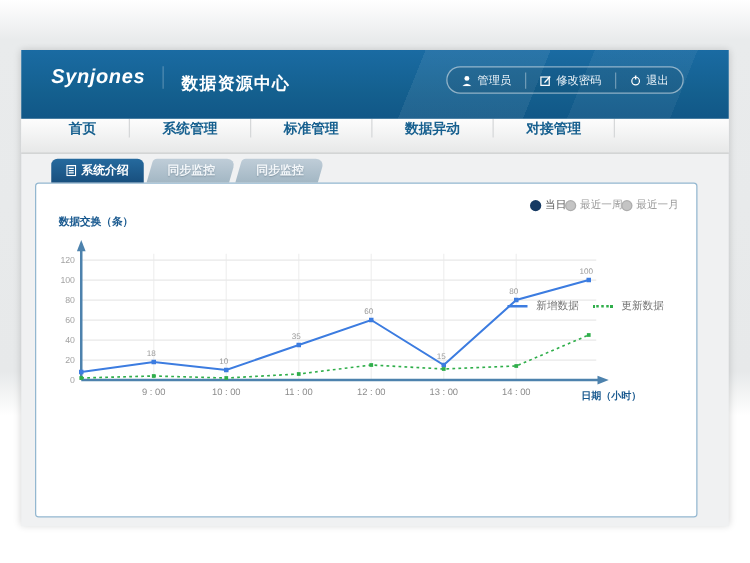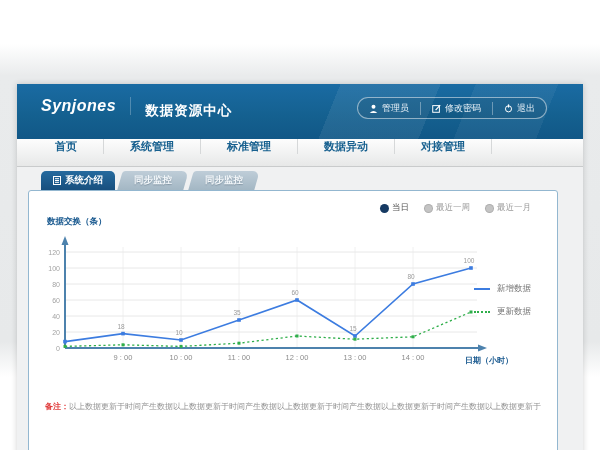--- a/index.html
+++ b/index.html
@@ -1,19 +1,19 @@
 <!DOCTYPE html>
 <html><head>
 <meta charset="utf-8">
 <style>
   * { margin:0; padding:0; box-sizing:border-box; }
   html,body { width:600px; height:450px; overflow:hidden; }
   body { font-family:"Liberation Sans", sans-serif; }
   .stage{ position:relative; width:600px; height:354px;
-    background:linear-gradient(180deg,#ffffff 0%,#e9ebec 9%,#e7e9ea 84%,#ffffff 94%);margin-top:44px; }
+    background:linear-gradient(180deg,#ffffff 0%,#e9ebec 9%,#e7e9ea 84%,#ffffff 94%); }
   .page{ position:absolute; left:17px; top:40px; width:566px; height:381px;
     box-shadow:0 0 6px rgba(0,0,0,0.18); background:#f0f1f2; }
 
   
   .hdr{ position:relative; height:55px; overflow:hidden;
     background:linear-gradient(180deg,#1a6ba3 0%,#14608f 60%,#115787 100%); color:#fff; }
   .hdr::after{ content:""; position:absolute; inset:0;
     background:linear-gradient(112deg,transparent 55%,rgba(255,255,255,0.07) 55%,rgba(255,255,255,0.07) 72%,transparent 72%,transparent 78%,rgba(255,255,255,0.05) 78%,rgba(255,255,255,0.05) 92%,transparent 92%); }
   .hdr-left{ position:absolute; left:24px; top:8px; display:flex; align-items:center; z-index:2; }
   .logo{ text-align:center; padding-right:14px; border-right:1px solid rgba(255,255,255,0.25); }
@@ -41,31 +41,31 @@
   .tab.active{ width:74px; }
   .tab.active .bg{ background:linear-gradient(180deg,#256a9e,#184f7e); border-radius:5px 5px 0 0; }
   .tab.inactive{ width:66px; margin-left:5px; }
   .tab.inactive .bg{ background:linear-gradient(180deg,#bfcdd8,#a3b7c4); transform:skewX(-16deg); border-radius:3px 7px 0 0; }
   .tab-label{ position:relative; font-size:9.5px; font-weight:bold; color:#fff; z-index:1; }
   .tab.inactive .tab-label{ color:#f3f7fa; text-shadow:0 1px 1px rgba(90,110,125,0.5); }
   .tab-icon{ position:relative; z-index:1; display:inline-flex; margin-right:4px; }
 
   .panel{ position:relative; background:#fff; border:1px solid #93b7d0; border-radius:3px; height:268px; }
 
-  .ranges{ position:absolute; top:11px; right:26px; display:flex; gap:16px; align-items:center; }
+  .ranges{ position:absolute; top:11px; right:14px; display:flex; align-items:center; }
   .range{ display:flex; align-items:center; gap:4px; cursor:pointer; }
   .dot{ width:7px; height:7px; border-radius:50%; }
   .dot.sel{ background:#163a63; box-shadow:0 0 0 1px #163a63; }
   .dot.unsel{ background:#c4c4c4; box-shadow:0 0 0 1px #adadad; }
   .range-label{ font-size:8.5px; color:#999; }
   .range.sel .range-label{ color:#555; }
 
   .ylabel{ position:absolute; left:18px; top:25px; font-size:8.5px; font-weight:bold; color:#19598f; }
   .chart-wrap{ position:absolute; left:12px; top:40px; width:480px; height:140px; }
-  .legend{ position:absolute; right:26px; top:92px; display:flex; flex-direction:column; gap:11px; }
+  .legend{ position:absolute; right:26px; top:92px; display:flex; flex-direction:row; gap:11px; }
   .leg-row{ display:flex; align-items:center; gap:7px; }
   .leg-line{ width:16px; height:0; }
   .leg-line.solid{ border-top:2px solid #3c7ce0; }
   .leg-line.dotted{ border-top:2px dotted #2fae4a; }
   .leg-label{ font-size:8.5px; color:#777; }
 
   .note{ position:absolute; left:0; right:0; top:210px; text-align:center; white-space:nowrap; font-size:8px; color:#909090; }
   .note .nlabel{ color:#e03a3a; font-weight:bold; }
 </style>
 </head>
@@ -226,20 +226,17 @@
           <div class="leg-row">
             <span class="leg-line solid"></span>
             <span class="leg-label">新增数据</span>
           </div>
           <div class="leg-row">
             <span class="leg-line dotted"></span>
             <span class="leg-label">更新数据</span>
           </div>
         </div>
 
-        <div class="note">
-          <span class="nlabel">备注：</span><span>以上数据更新于时间产生数据以上数据更新于时间产生数据以上数据更新于时间产生数据以上数据更新于时间产生数据以上数据更新于</span>
-        </div>
       </div>
     </div>
 
   </div>
 </div>
 
 </body></html>

